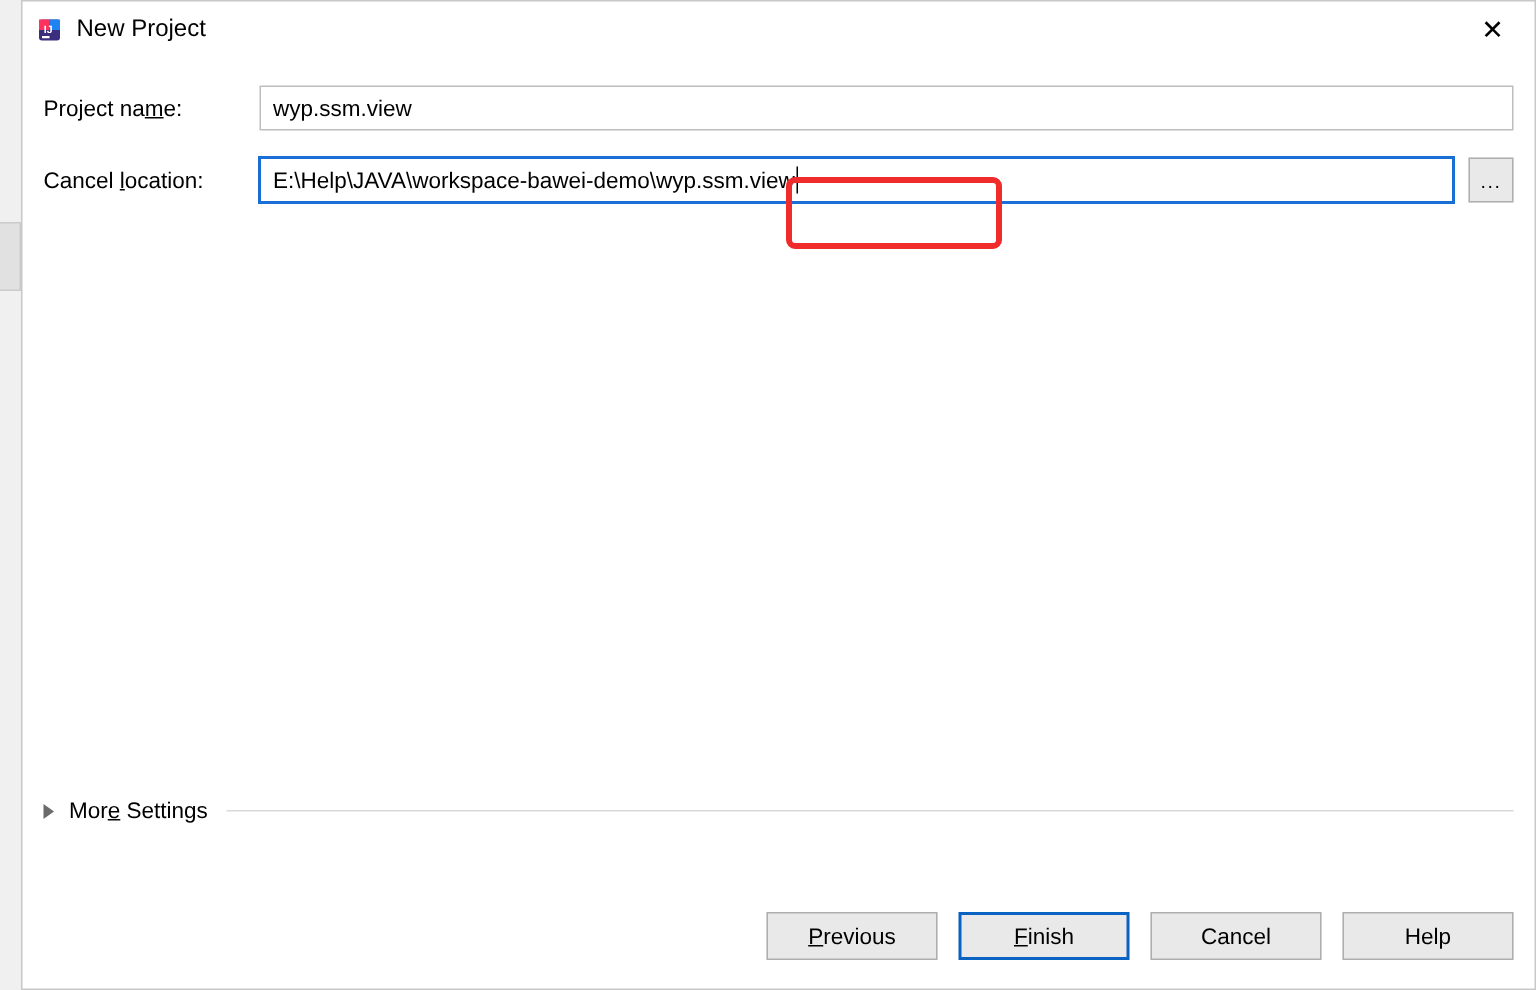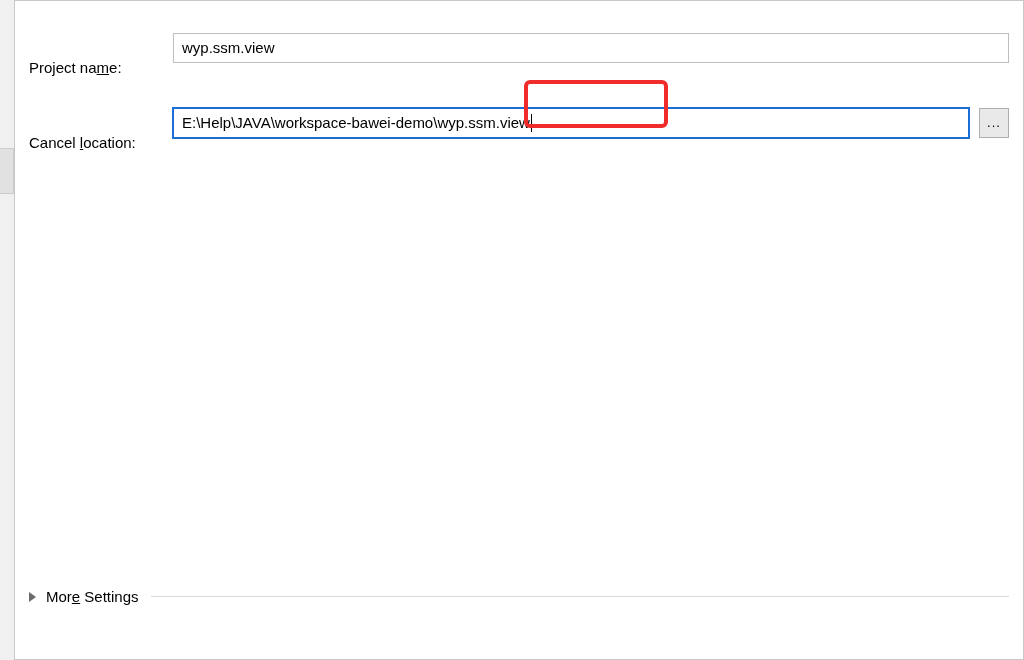--- a/index.html
+++ b/index.html
@@ -59,21 +59,20 @@
   }
   .row {
     display: flex;
     align-items: center;
     margin-bottom: 18px;
   }
   .row .lbl {
     width: 144px;
     color: #000;
     font-size: 15px;
-    margin-top: 40px;
   }
   .row .lbl .mn { text-decoration: underline; }
   .row .field {
     flex: 1;
     height: 30px;
     border: 1px solid #bdbdbd;
     padding: 0 8px;
     font-size: 15px;
     font-family: inherit;
     color: #000;
@@ -170,20 +169,33 @@
   }
   .btn .mn { text-decoration: underline; }
 </style>
 </head>
 <body>
 
 <div class="left-stub"></div>
 
 <div class="dialog">
 
+  <div class="titlebar">
+    <span class="app-icon">
+      <svg width="20" height="20" viewBox="0 0 20 20">
+        <rect x="3" y="3" width="14" height="14" rx="2" fill="#3b2e7e"></rect>
+        <rect x="3" y="3" width="7" height="7" fill="#fe325d"></rect>
+        <rect x="10" y="3" width="7" height="7" fill="#1f84f2"></rect>
+        <rect x="5" y="14" width="5" height="1.5" fill="#fff"></rect>
+        <text x="6.2" y="12" font-size="7" fill="#fff" font-family="sans-serif" font-weight="bold">IJ</text>
+      </svg>
+    </span>
+    <span class="title">New Project</span>
+    <span class="close">✕</span>
+  </div>
 
   <div class="body">
 
     <div class="row">
       <div class="lbl">
         <span>Project na</span><span class="mn">m</span><span>e:</span>
       </div>
       <input class="field" type="text" value="wyp.ssm.view" style="">
     </div>
 
@@ -209,14 +221,28 @@
     <div class="more-row">
       <div class="tri"></div>
       <div class="txt">
         <span>Mor</span><span class="mn">e</span><span> Settings</span>
       </div>
       <div class="line"></div>
     </div>
 
   </div>
 
+  <div class="footer">
+    <div class="btn">
+      <span><span class="mn">P</span><span>revious</span></span>
+    </div>
+    <div class="btn default">
+      <span><span class="mn">F</span><span>inish</span></span>
+    </div>
+    <div class="btn">
+      <span>Cancel</span>
+    </div>
+    <div class="btn">
+      <span>Help</span>
+    </div>
+  </div>
 
 </div>
 
 </body></html>

